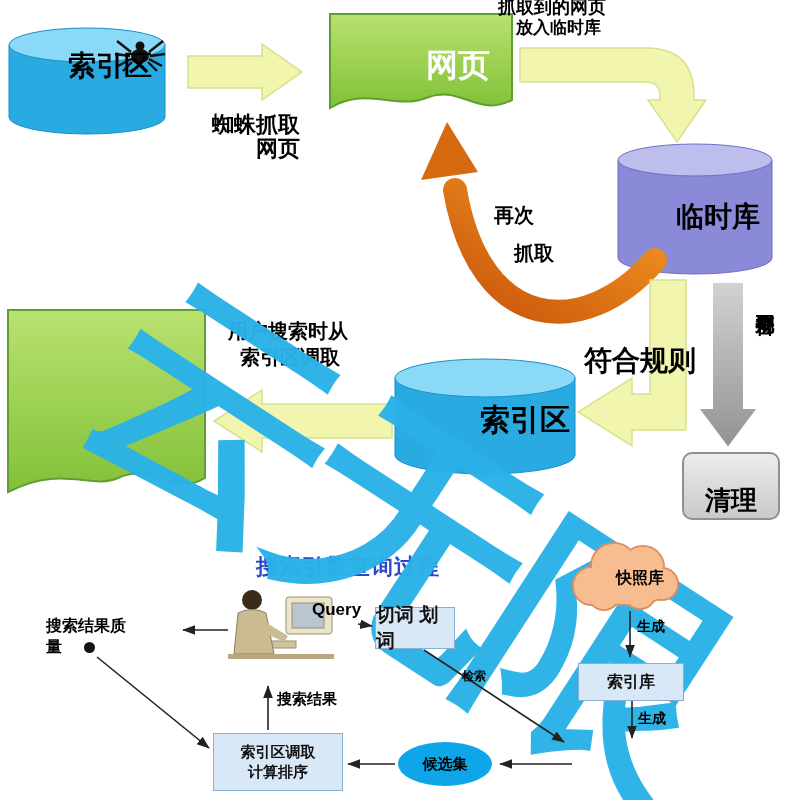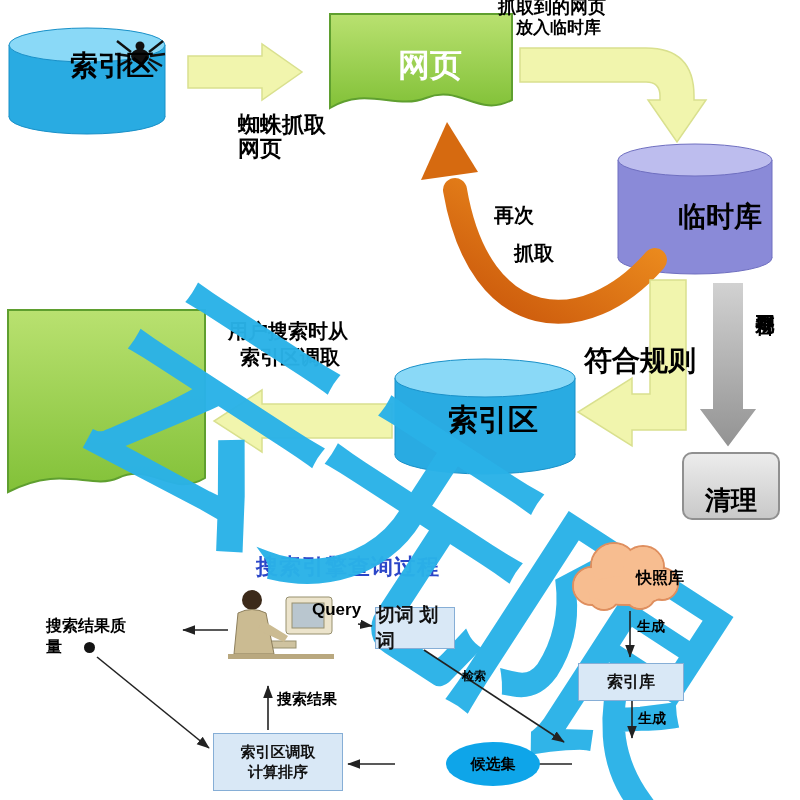--- a/index.html
+++ b/index.html
@@ -1,21 +1,21 @@
 <!DOCTYPE html>
 <html><head>
 <meta charset="utf-8">
 <style>
   html,body{margin:0;padding:0;background:#fff;}
   #stage{position:relative;width:800px;height:800px;overflow:hidden;background:#fff;
          font-family:"Liberation Sans","DejaVu Sans",sans-serif;}
   .abs{position:absolute;}
   .b{font-weight:bold;color:#000;}
   .w{color:#fff;}
-  .ctr{text-align:left;margin-left:48px;}
+  .ctr{text-align:right;}
   svg{position:absolute;left:0;top:0;}
   .bluebox{position:absolute;background:#d9e8f6;border:1px solid #86aed6;
            display:flex;flex-direction:column;align-items:center;justify-content:center;
            font-weight:bold;color:#111;z-index:60;}
   #watermark{position:absolute;left:185px;top:245px;transform:rotate(33deg);transform-origin:0 0;
              font-size:240px;line-height:1;font-weight:bold;color:#2ab2e8;letter-spacing:-12px;
              white-space:nowrap;z-index:50;opacity:.97;}
   .vert{writing-mode:vertical-rl;}
 </style>
 </head>

